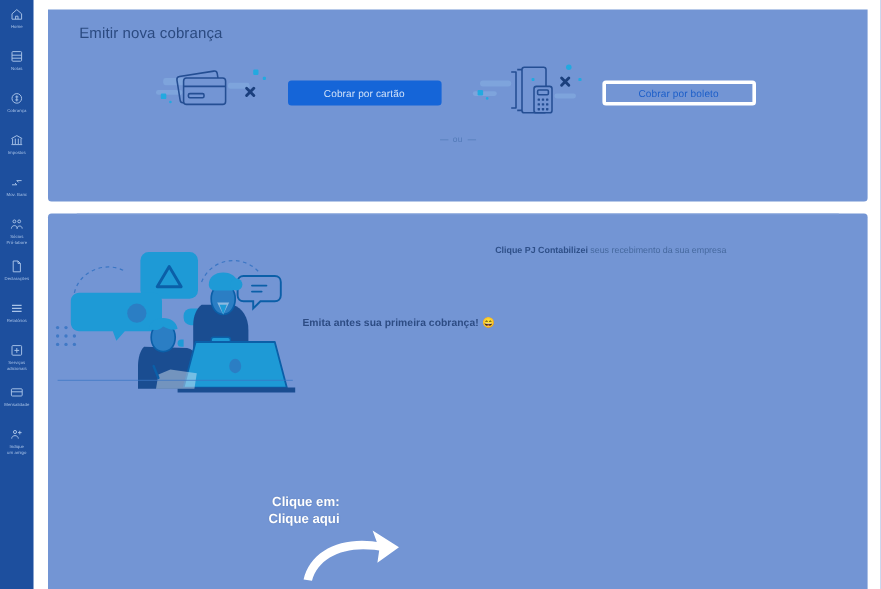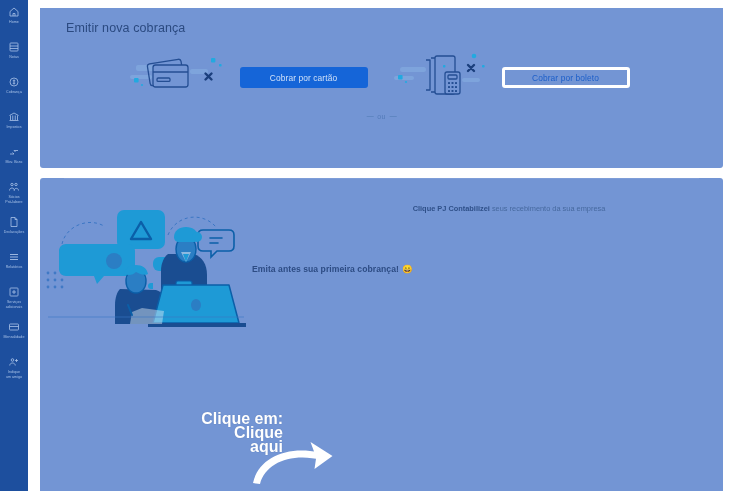--- a/index.html
+++ b/index.html
@@ -122,21 +122,21 @@
     padding:0 2px;border-radius:1px;
     font-weight:700;font-size:7.4px;
     cursor:pointer;
   }
   
   #annotation{
     position:absolute;left:190px;top:408px;
     width:170px;height:80px;pointer-events:none;
   }
   .anno-text{
-    font-size:16px;font-weight:700;color:#ffffff;
+    font-size:11px;font-weight:700;color:#ffffff;
     line-height:14px;text-align:right;
     width:84px;position:absolute;left:9px;top:4px;
     text-shadow:0 0 1px rgba(30,60,110,.35);
   }
   .anno-arrow{position:absolute;left:58px;top:28px;}
 </style>
 </head>
 <body>
 
 <div id="sidebar">

